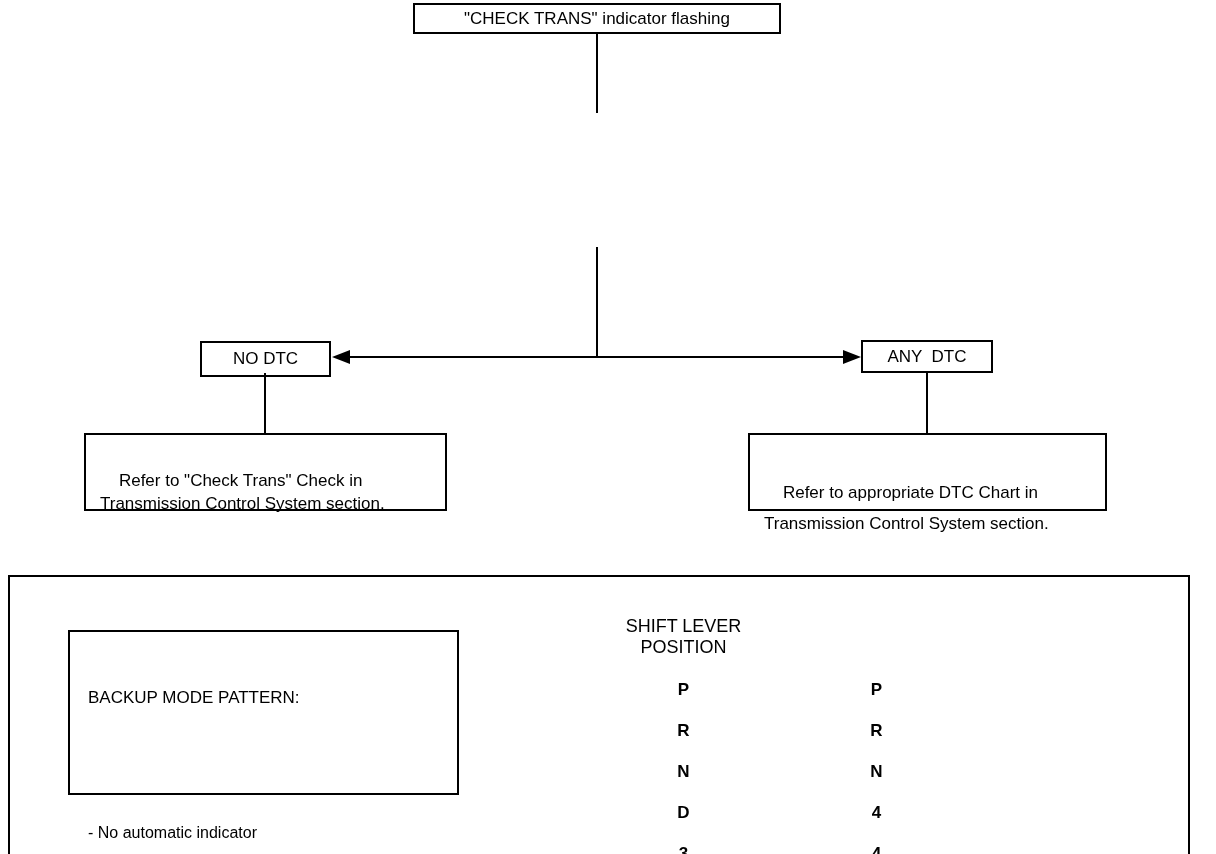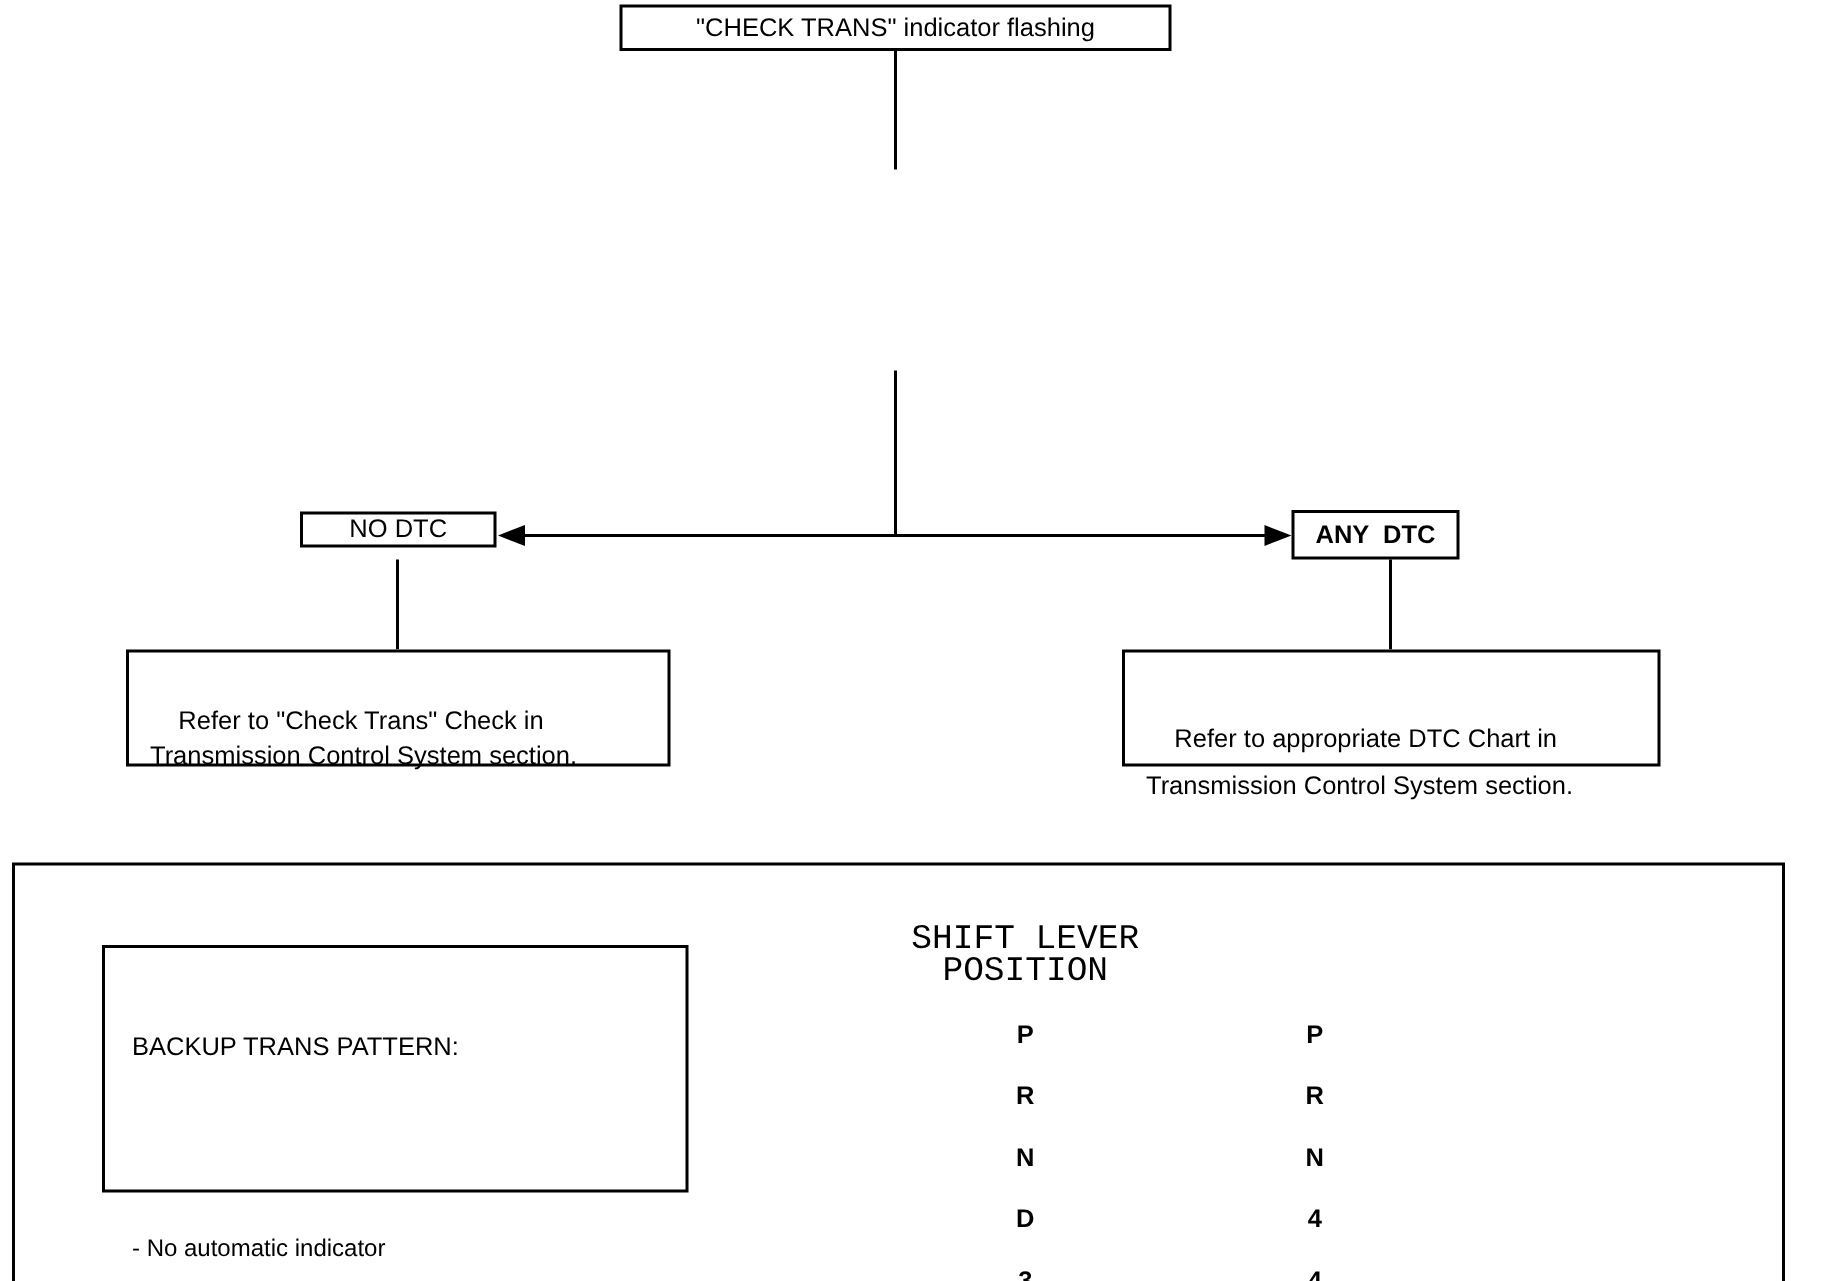--- a/index.html
+++ b/index.html
@@ -50,23 +50,22 @@
   }
   .textblock {
     line-height: 22px;
   }
   .tcol {
     position: absolute;
     text-align: center;
     white-space: pre-line;
   }
   .theader {
-    font-size: 23px;
+    font-size: 18px;
     line-height: 21px;
-    font-family: Liberation Mono, monospace;
   }
   .trows div {
     font-size: 17px;
     font-weight: bold;
     line-height: 23px;
     white-space: pre;
   }
 </style>
 </head>
 <body>
@@ -81,46 +80,46 @@
 
 
   <div class="line" style="left:596px; top:247px; width:2px; height:110px;"></div>
 
   <div class="line" style="left:340px; top:356px; width:515px; height:2px;"></div>
 
   <div class="arrow arrow-left" style="left:332px; top:350px;"></div>
 
   <div class="arrow arrow-right" style="left:843px; top:350px;"></div>
 
-  <div class="box center" style="left:200px; top:341px; width:131px; height:24px;">
+  <div class="box center" style="left:200px; top:341px; width:131px; height:36px;">
     <span>NO DTC</span>
   </div>
 
-  <div class="box center" style="left:861px; top:340px; width:112px; height:33px;font-weight:bold;">
+  <div class="box center" style="left:861px; top:340px; width:132px; height:33px;">
     <span>ANY  DTC</span>
   </div>
 
   <div class="line" style="left:264px; top:373px; width:2px; height:60px;"></div>
 
   <div class="line" style="left:926px; top:373px; width:2px; height:60px;"></div>
 
   <div class="box textblock" style="left:84px; top:433px; width:363px; height:78px; padding:11px 4px 0 14px; line-height:23px;">
     <span>Refer to "Check Trans" Check in
 Transmission Control System section.</span>
   </div>
 
   <div class="box textblock" style="left:748px; top:433px; width:359px; height:78px; padding:11px 4px 0 14px; line-height:31px;">
     <span>Refer to appropriate DTC Chart in
 Transmission Control System section.</span>
   </div>
 
   <div class="box" style="left:8px; top:575px; width:1182px; height:300px;"></div>
 
   <div class="box" style="left:68px; top:630px; width:391px; height:165px; padding:16px 0 0 18px;">
-    <div style="font-size:17px;">BACKUP TRANS PATTERN:</div>
+    <div style="font-size:17px;">BACKUP MODE PATTERN:</div>
     <div style="margin-top:30px; font-size:16px; line-height:22px;">
       <div style="white-space:pre;">- No automatic indicator</div>
       
       
     </div>
   </div>
 
   <div class="tcol theader" style="left:601px; top:616px; width:165px;">SHIFT LEVER
 POSITION</div>
 

